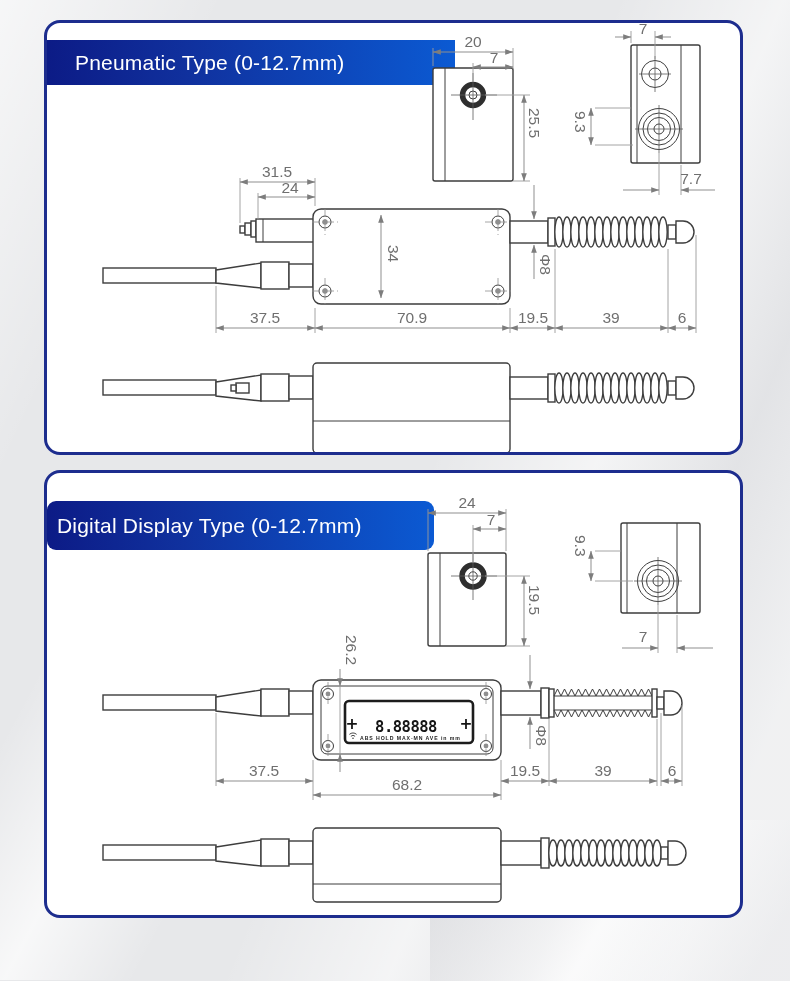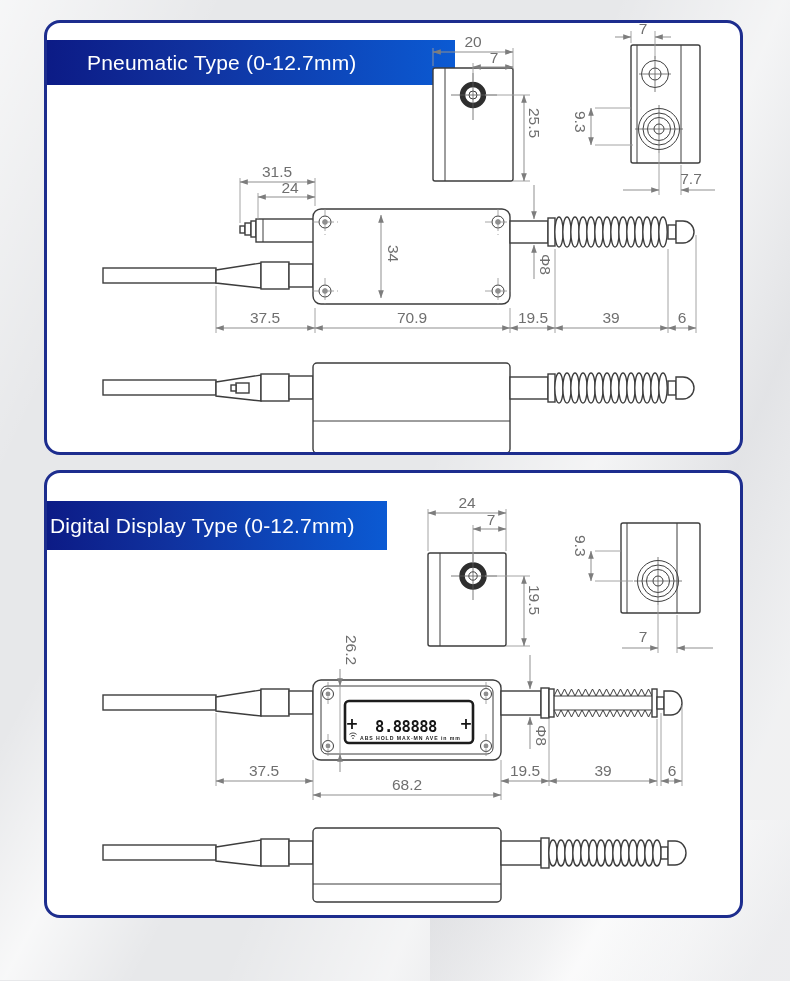--- a/index.html
+++ b/index.html
@@ -13,22 +13,22 @@
   .swoosh.s1{left:-120px;top:560px;width:500px;height:420px;
     background:linear-gradient(118deg, rgba(255,255,255,0) 30%, rgba(255,255,255,.7) 48%, rgba(255,255,255,0) 66%);}
   .swoosh.s2{left:430px;top:820px;width:400px;height:200px;
     background:linear-gradient(120deg, rgba(210,211,215,.55) 10%, rgba(255,255,255,.8) 45%, rgba(230,231,234,.4) 80%);}
   .panel{position:absolute;left:44px;width:699px;background:#ffffff;
     border:3px solid #1d2d8e;border-radius:16px;box-sizing:border-box;}
   .panel.p1{top:20px;height:435px;}
   .panel.p2{top:470px;height:448px;}
   .banner{position:absolute;left:0;background:linear-gradient(90deg,#0c1b86 0%,#10319e 35%,#0b5ad3 100%);
     color:#fff;font-size:21px;font-weight:500;letter-spacing:.2px;white-space:nowrap;}
-  .p1 .banner{top:17px;height:45px;width:408px;line-height:45px;padding-left:40px;box-sizing:border-box;}
-  .p2 .banner{top:28px;height:49px;width:340px;line-height:49px;padding-left:3px;box-sizing:border-box;}
+  .p1 .banner{top:17px;height:45px;width:408px;line-height:45px;padding-left:28px;box-sizing:border-box;}
+  .p2 .banner{top:28px;height:49px;width:387px;line-height:49px;padding-left:10px;box-sizing:border-box;border-radius:9px;}
   .drawing{position:absolute;left:0;top:0;width:100%;height:100%;}
   svg text{font-family:"Liberation Sans",sans-serif;fill:#6f6f6f;font-size:15.5px;}
   .draw{stroke:#3d3d3d;stroke-width:1.4;fill:#fff;}
   .thin{stroke:#3d3d3d;stroke-width:1;fill:none;}
   .dim{stroke:#8f8f8f;stroke-width:1;fill:none;}
   .ext{stroke:#9a9a9a;stroke-width:.9;fill:none;}
   .cl{stroke:#8f8f8f;stroke-width:.8;stroke-dasharray:7 3 2 3;fill:none;}
   .ch{stroke:#5a5a5a;stroke-width:.8;fill:none;}
   .lcd-digits{font-family:"DejaVu Sans Mono",monospace;font-weight:bold;fill:#141414;}
   .lcd-sign{font-family:"DejaVu Sans",sans-serif;font-weight:bold;fill:#141414;}

